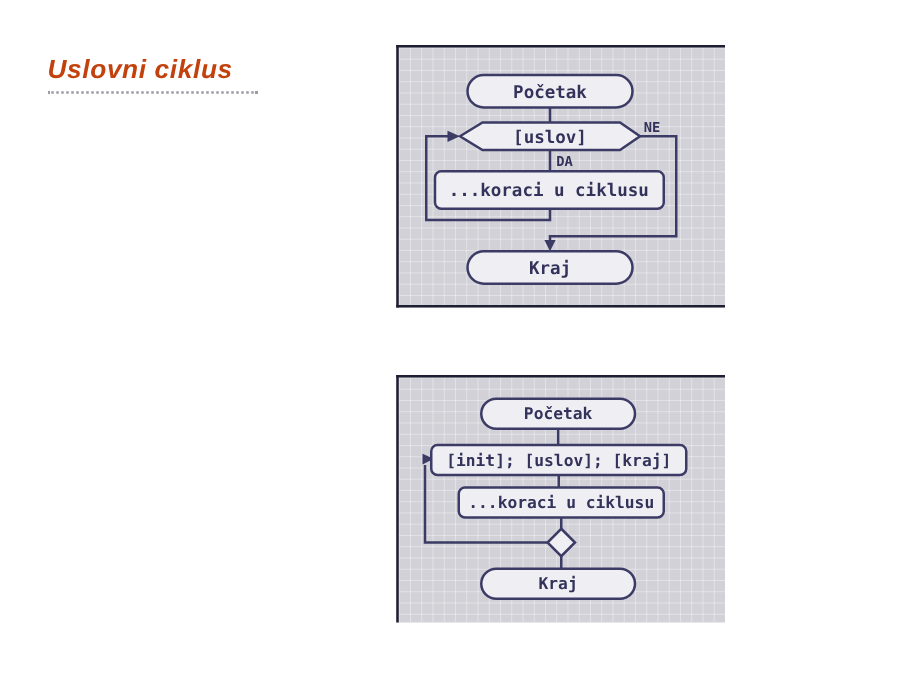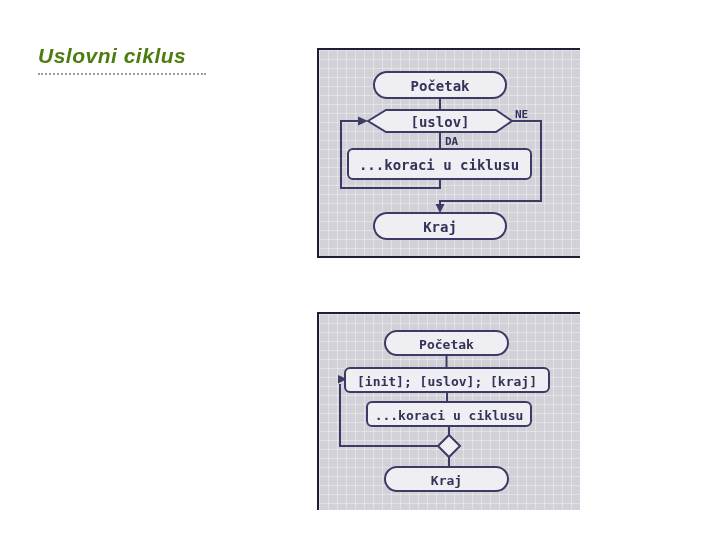--- a/index.html
+++ b/index.html
@@ -14,40 +14,39 @@
     width: 720px; height: 540px;
     background: #ffffff;
   }
   .heading {
     position: absolute;
     font-family: "Liberation Sans", sans-serif;
     font-weight: bold;
     font-style: italic;
     font-size: 21px;
     letter-spacing: 0.5px;
-    color: #4d7c0f;
+    color: #c2410c;
     padding-bottom: 5px;
     border-bottom: 2px dotted #9c9ca4;
     white-space: nowrap;
   }
   #heading-1 { left: 38px; top: 44px; width: 168px; }
   #heading-2 { left: 36px; top: 274px; width: 182px; }
 
   .panel {
     position: absolute;
     left: 317px;
     width: 261px;
     background-color: #d1d1d7;
     background-image:
       linear-gradient(to right, rgba(255,255,255,0.38) 1px, transparent 1px),
       linear-gradient(to bottom, rgba(255,255,255,0.38) 1px, transparent 1px);
     background-size: 9px 9px;
     border-top: 2px solid #1f1f33;
     border-left: 2px solid #1f1f33;
-    margin-top: 12px;
   }
   #panel-1 { top: 36px; height: 206px; border-bottom: 2px solid #1f1f33; }
   #panel-2 { top: 300px; height: 196px; }
 
   .panel svg { display: block; width: 100%; height: 100%; }
 
   .shape {
     fill: #efeff3;
     stroke: #3b3b66;
     stroke-width: 2;

